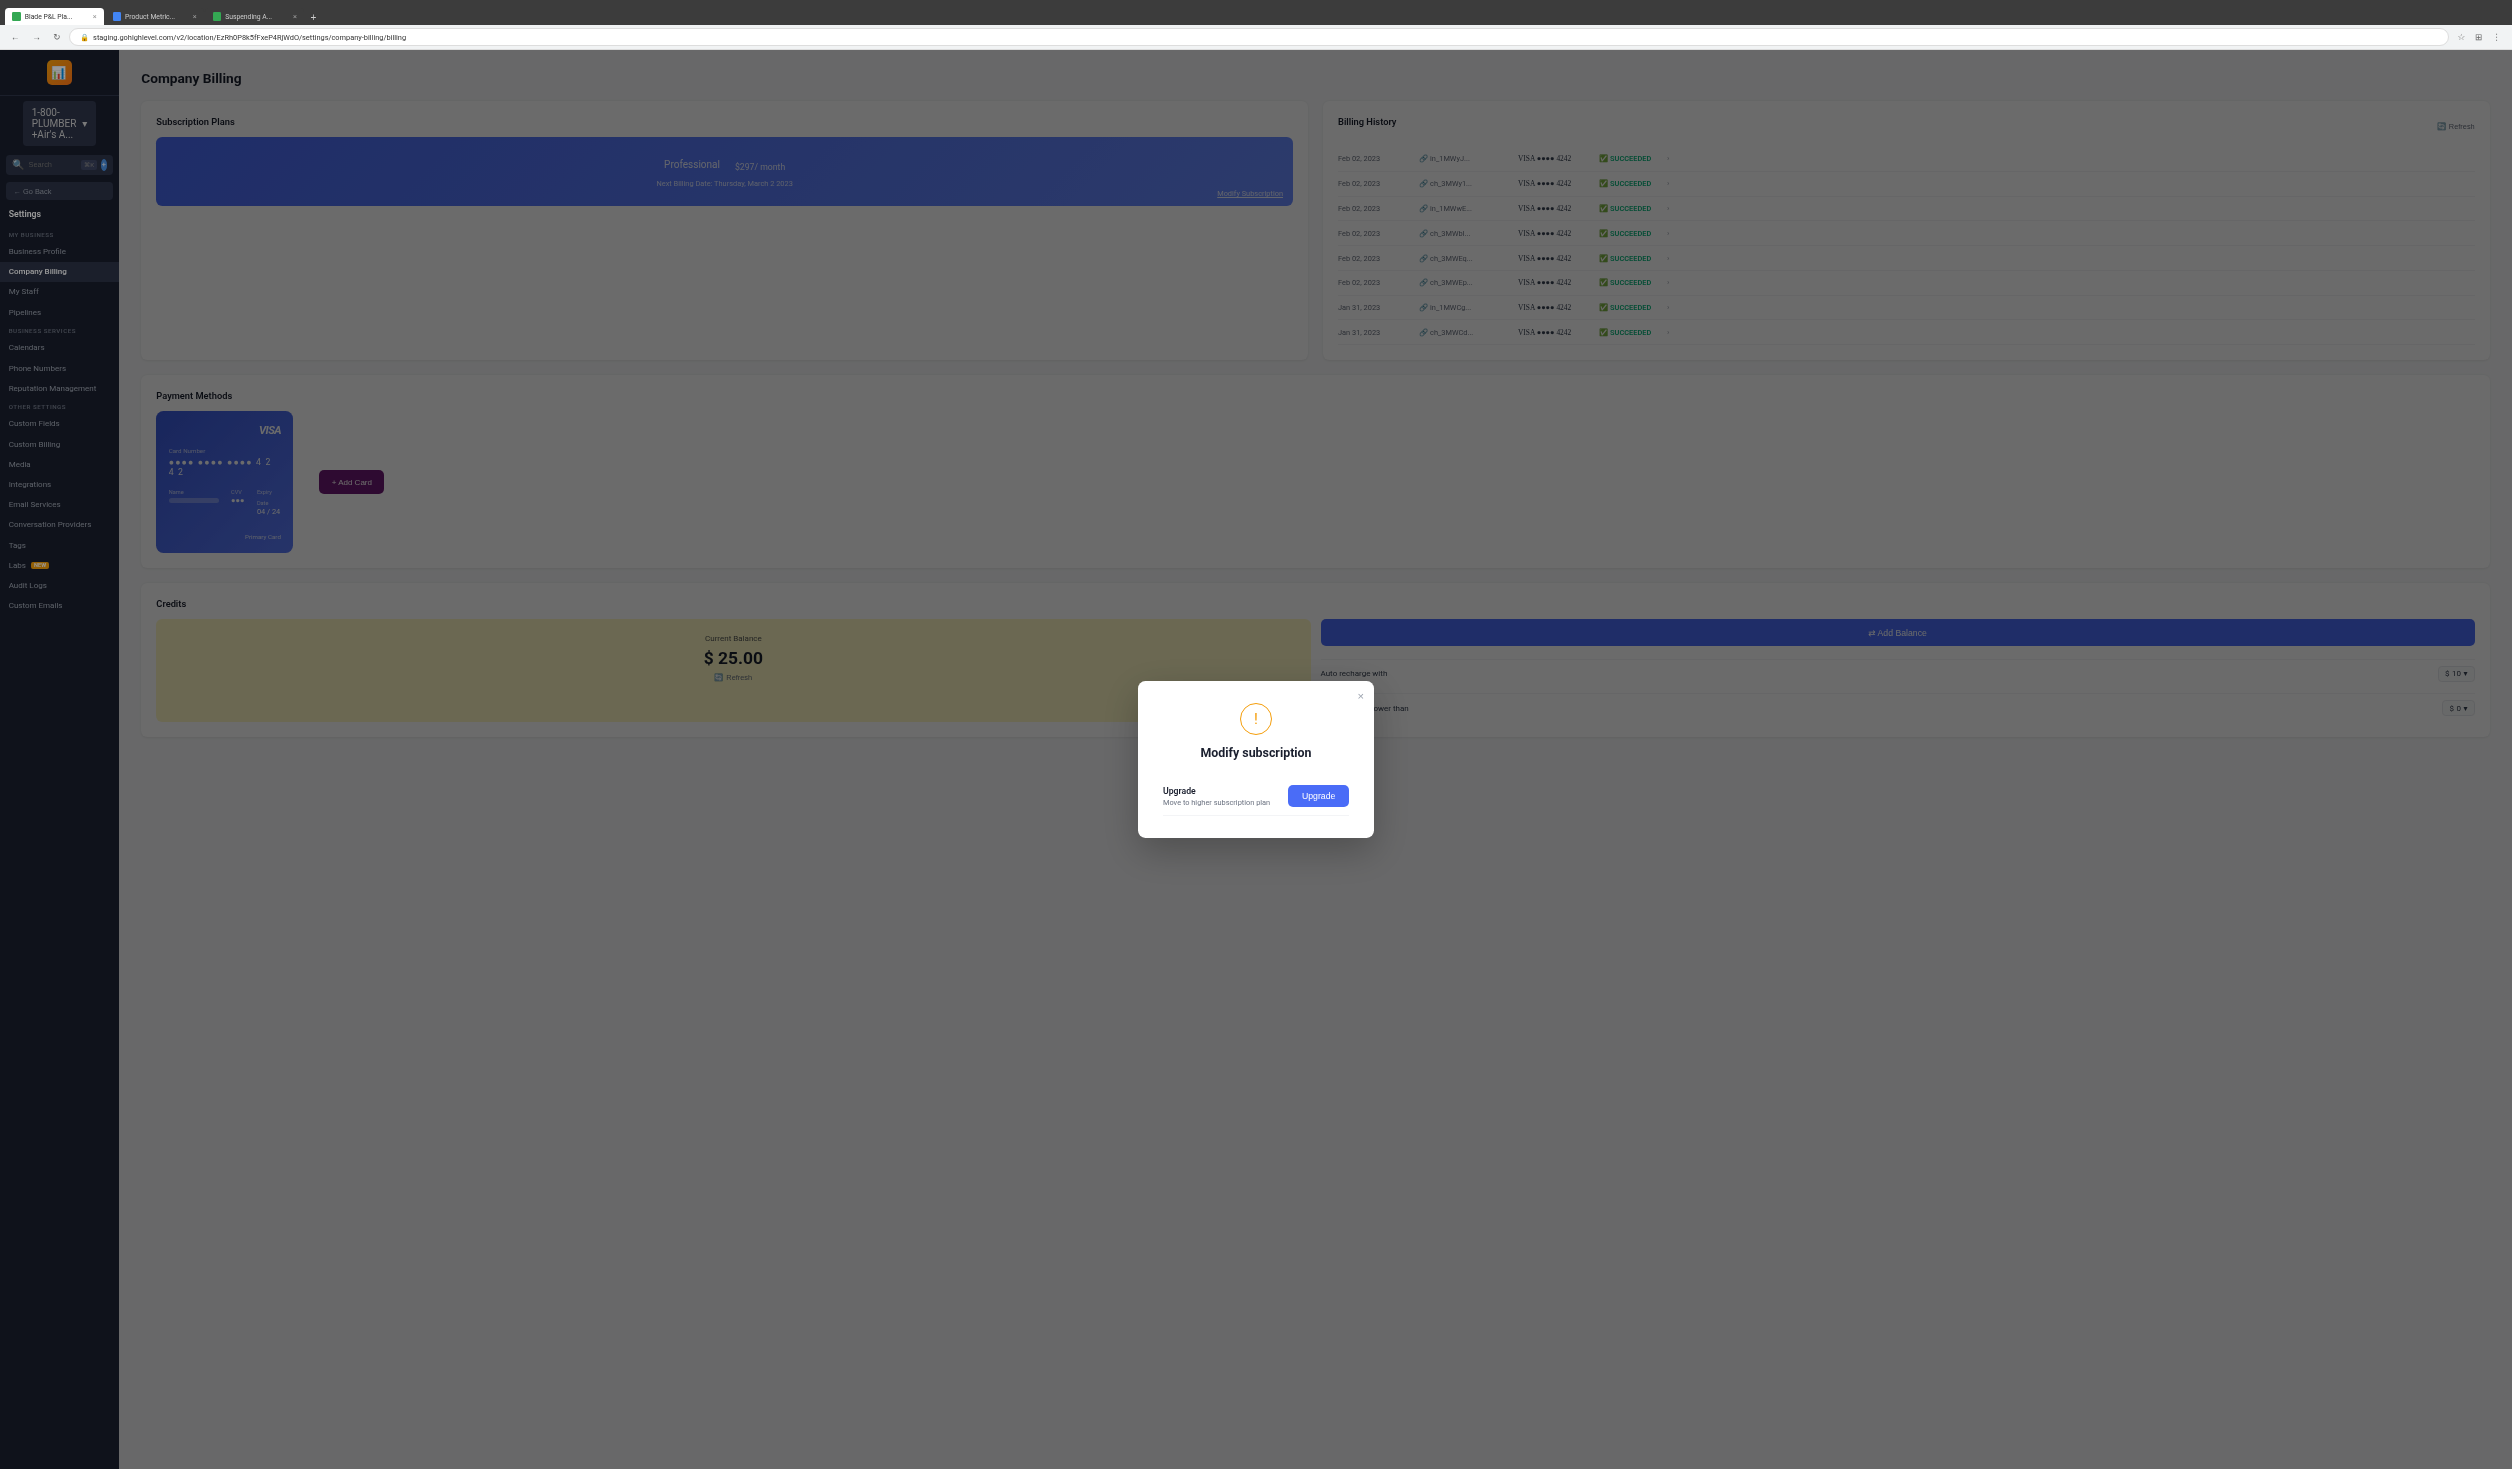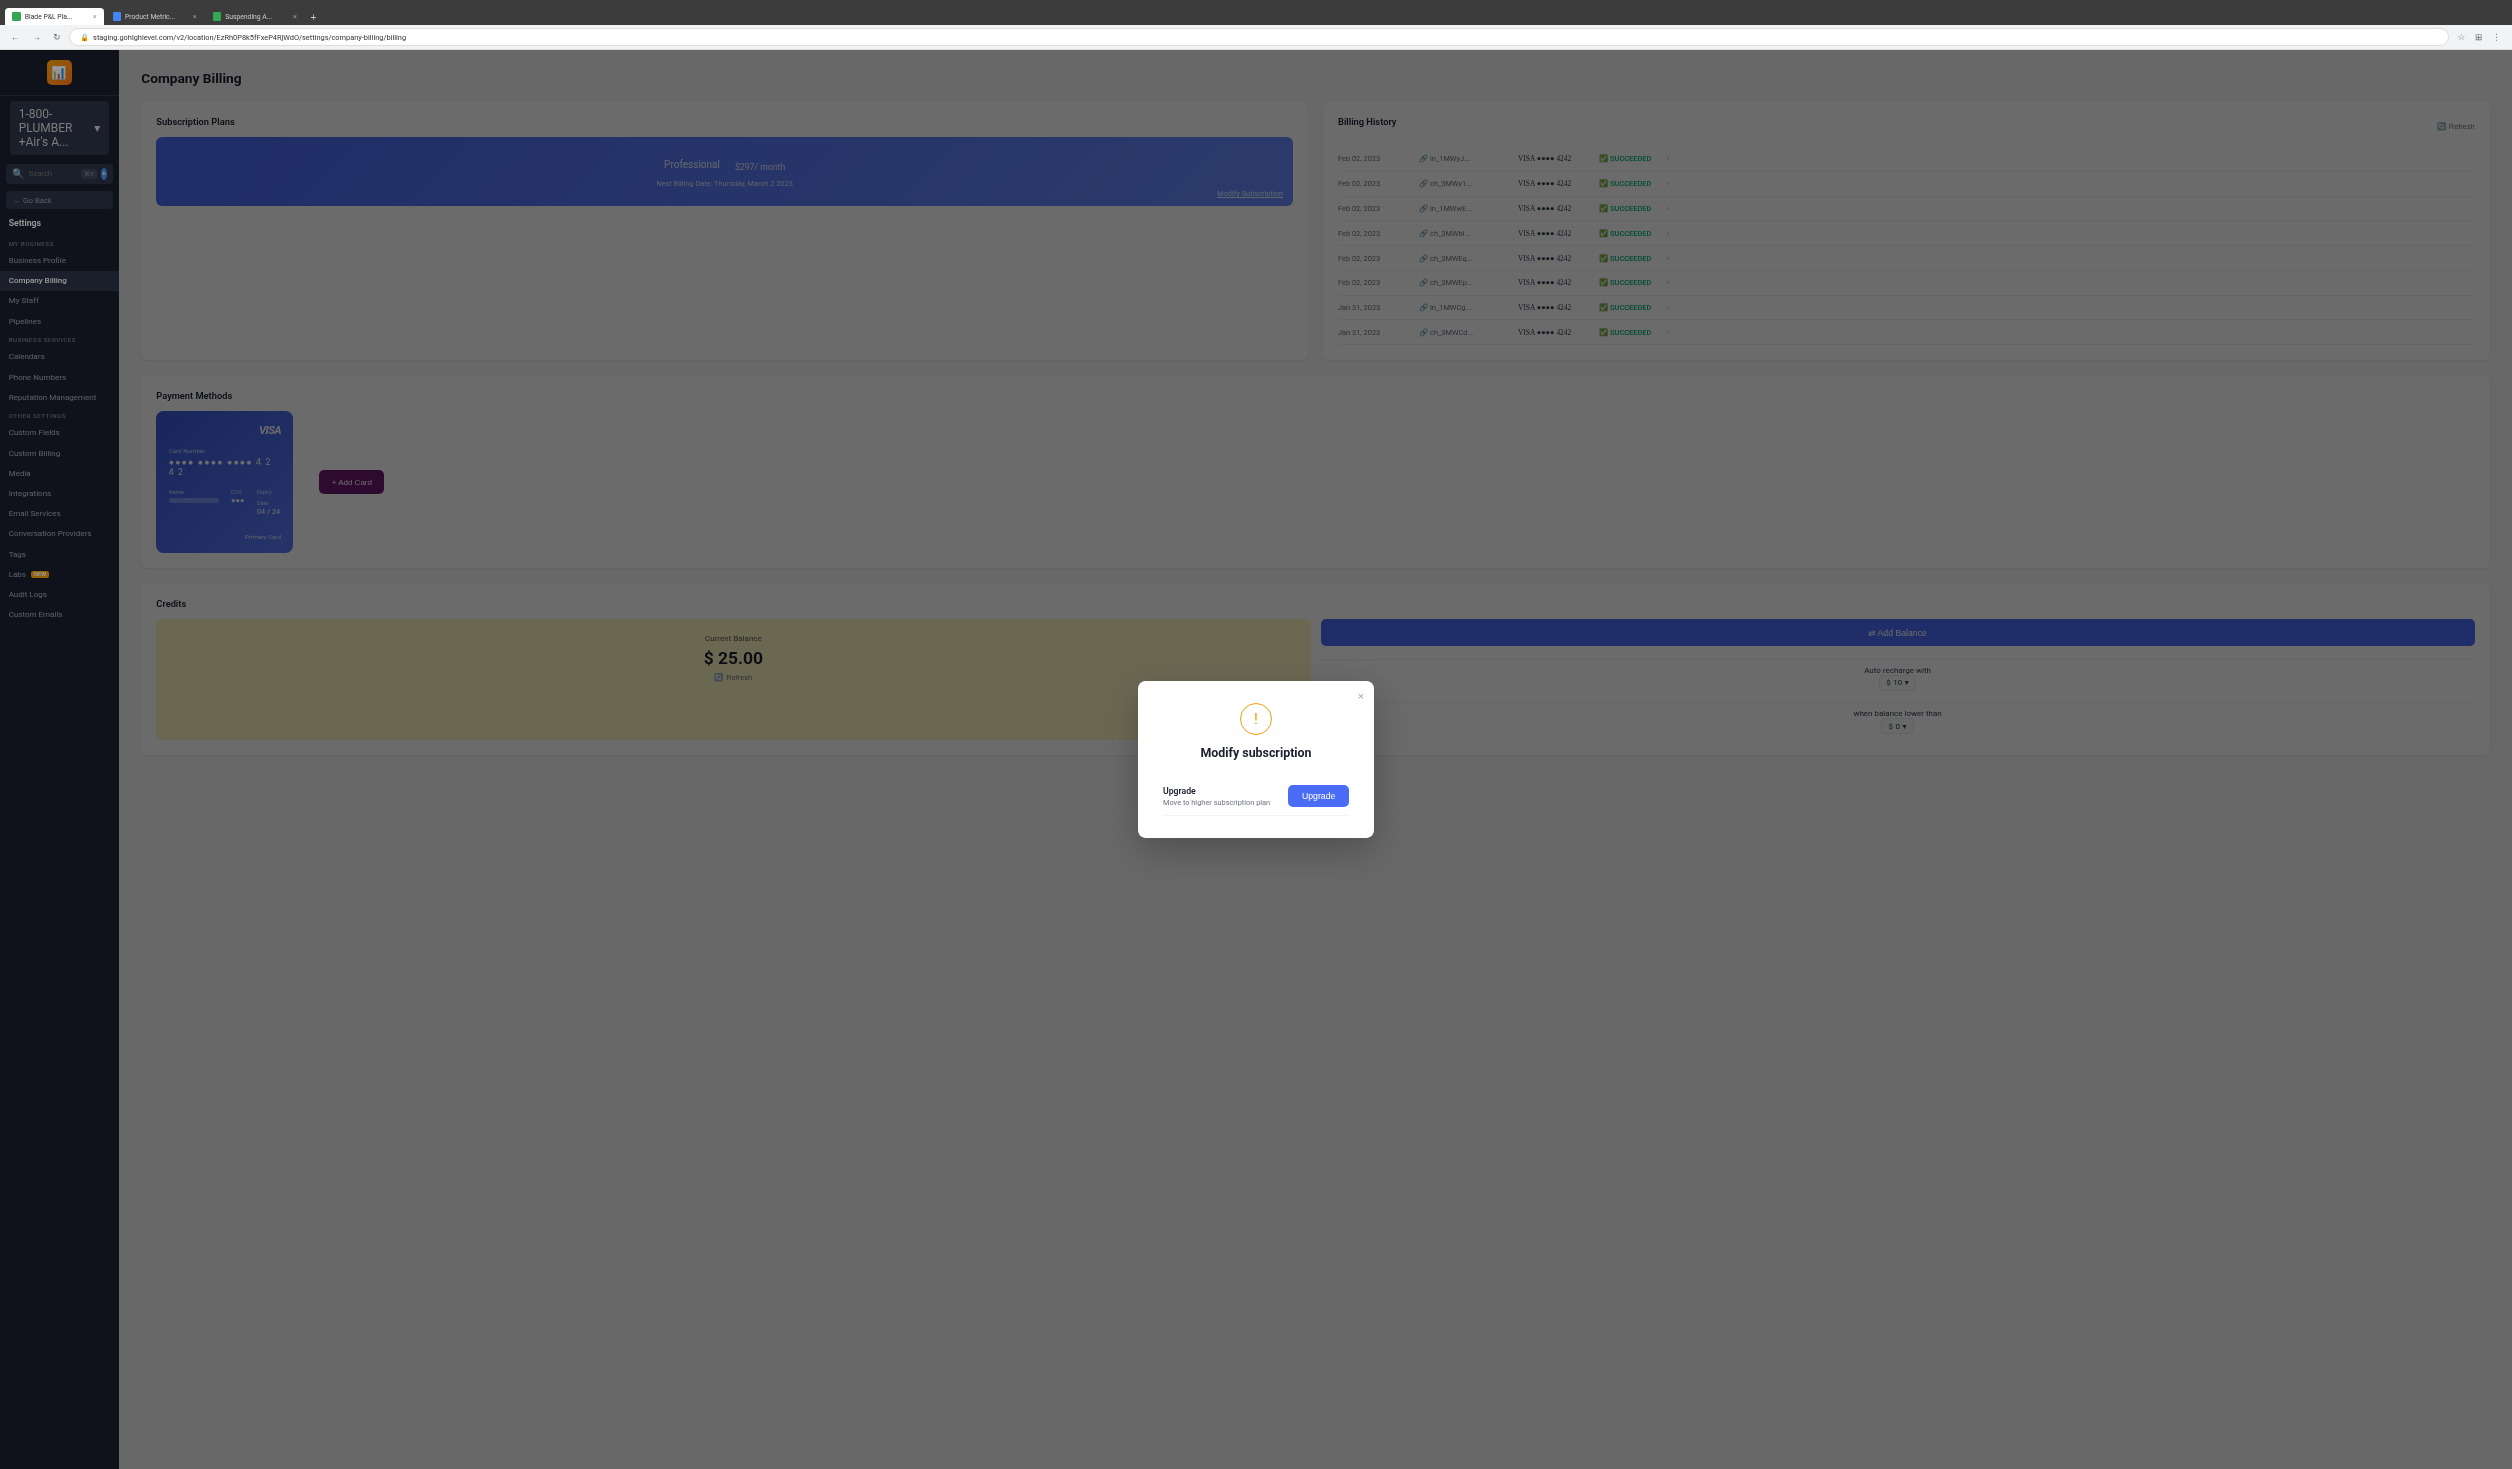--- a/index.html
+++ b/index.html
@@ -100,23 +100,23 @@
       width: 25px; height: 25px;
       background: linear-gradient(135deg, #f59e0b, #f97316);
       border-radius: 5px;
       display: flex; align-items: center; justify-content: center;
       font-size: 12.4px;
       color: white;
     }
     .location-selector {
       padding: 6.2px 8.7px;
       background: #2d3448;
-      margin: 5px 10px;
+      margin: 5px 23px;
       border-radius: 3.7px;
-      font-size: 12px;
+      font-size: 10px;
       color: #ccc;
       display: flex;
       align-items: center;
       justify-content: center;
       cursor: pointer;
     }
     .search-bar {
       margin: 3.7px 6.2px;
       background: #2d3448;
       border-radius: 3.7px;
@@ -351,21 +351,20 @@
       margin-bottom: 7.4px;
     }
     .auto-recharge-row {
       display: flex;
       align-items: center;
       justify-content: space-between;
       padding: 6.2px 0;
       font-size: 8px;
       color: #374151;
       border-top: 0.6px solid #f3f4f6;
-      flex-direction: column;
     }
     .amount-select {
       display: flex;
       align-items: center;
       gap: 2.5px;
       background: #f9fafb;
       border: 0.6px solid #e5e7eb;
       border-radius: 3.7px;
       padding: 2.5px 6.2px;
       font-size: 8px;

